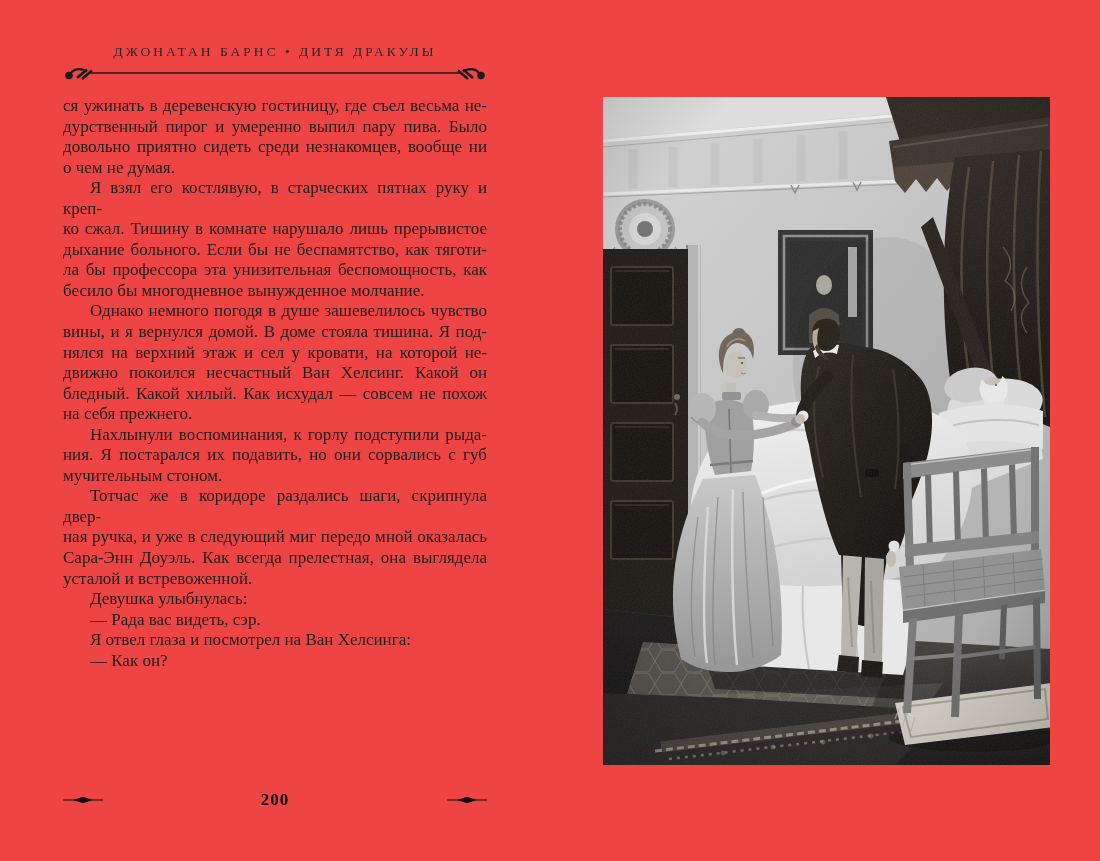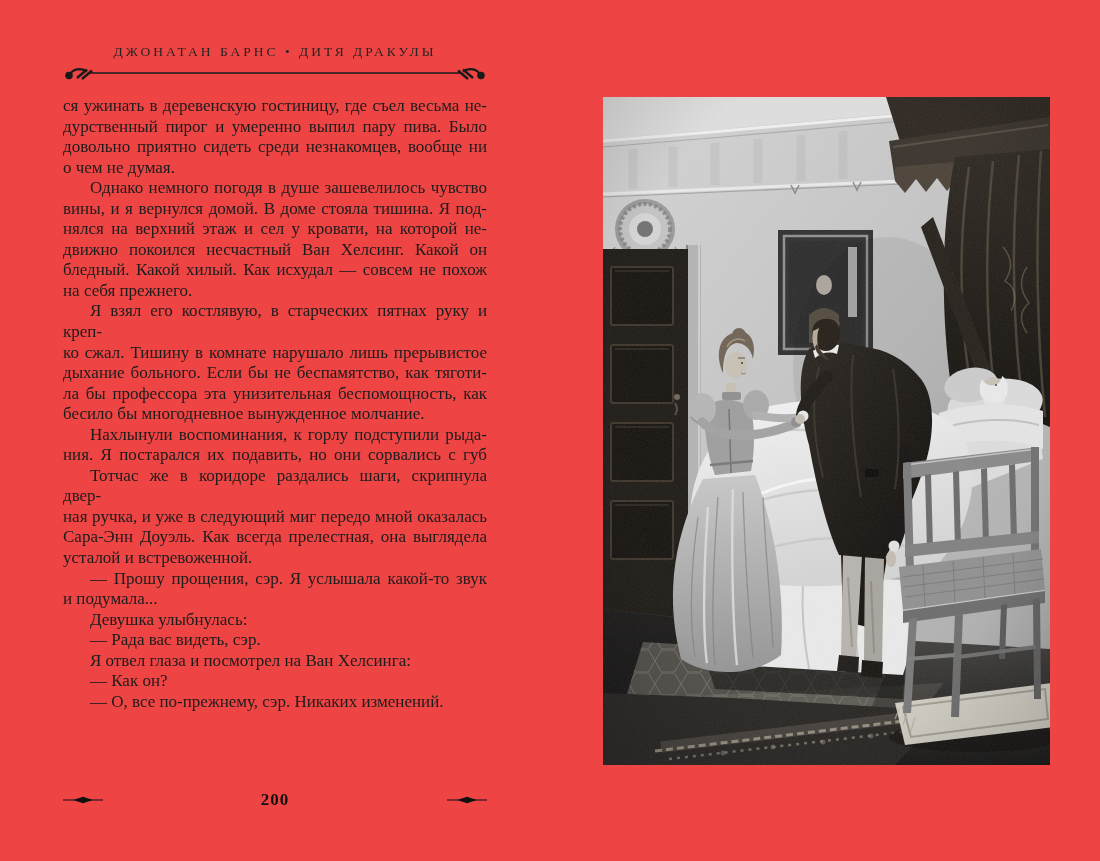--- a/index.html
+++ b/index.html
@@ -45,62 +45,56 @@
   </svg>
 
   <div class="text-column" id="textCol">
       <div class="para">
         <div class="tline">ся ужинать в деревенскую гостиницу, где съел весьма не-</div>
         <div class="tline">дурственный пирог и умеренно выпил пару пива. Было</div>
         <div class="tline">довольно приятно сидеть среди незнакомцев, вообще ни</div>
         <div class="tline lastline">о чем не думая.</div>
       </div>
       <div class="para">
+        <div class="tline indent">Я взял его костлявую, в старческих пятнах руку и креп-</div>
+        <div class="tline">ко сжал. Тишину в комнате нарушало лишь прерывистое</div>
+        <div class="tline">дыхание больного. Если бы не беспамятство, как тяготи-</div>
+        <div class="tline">ла бы профессора эта унизительная беспомощность, как</div>
+        <div class="tline lastline">бесило бы многодневное вынужденное молчание.</div>
+      </div>
+      <div class="para">
         <div class="tline indent">Однако немного погодя в душе зашевелилось чувство</div>
         <div class="tline">вины, и я вернулся домой. В доме стояла тишина. Я под-</div>
         <div class="tline">нялся на верхний этаж и сел у кровати, на которой не-</div>
         <div class="tline">движно покоился несчастный Ван Хелсинг. Какой он</div>
         <div class="tline">бледный. Какой хилый. Как исхудал — совсем не похож</div>
         <div class="tline lastline">на себя прежнего.</div>
       </div>
       <div class="para">
-        <div class="tline indent">Я взял его костлявую, в старческих пятнах руку и креп-</div>
-        <div class="tline">ко сжал. Тишину в комнате нарушало лишь прерывистое</div>
-        <div class="tline">дыхание больного. Если бы не беспамятство, как тяготи-</div>
-        <div class="tline">ла бы профессора эта унизительная беспомощность, как</div>
-        <div class="tline lastline">бесило бы многодневное вынужденное молчание.</div>
-      </div>
-      <div class="para">
         <div class="tline indent">Нахлынули воспоминания, к горлу подступили рыда-</div>
         <div class="tline">ния. Я постарался их подавить, но они сорвались с губ</div>
+        <div class="tline lastline">мучительным стоном.</div>
       </div>
       <div class="para">
         <div class="tline indent">Тотчас же в коридоре раздались шаги, скрипнула двер-</div>
         <div class="tline">ная ручка, и уже в следующий миг передо мной оказалась</div>
         <div class="tline">Сара-Энн Доуэль. Как всегда прелестная, она выглядела</div>
         <div class="tline lastline">усталой и встревоженной.</div>
       </div>
       <div class="para">
-        <div class="tline indent">— Прошу прощения, сэр. Я услышала какой-то звук</div>
-        <div class="tline lastline">и подумала...</div>
-      </div>
-      <div class="para">
         <div class="tline indent lastline">Девушка улыбнулась:</div>
       </div>
       <div class="para">
         <div class="tline indent lastline">— Рада вас видеть, сэр.</div>
       </div>
       <div class="para">
         <div class="tline indent lastline">Я отвел глаза и посмотрел на Ван Хелсинга:</div>
       </div>
       <div class="para">
         <div class="tline indent lastline">— Как он?</div>
-      </div>
-      <div class="para">
-        <div class="tline indent lastline">— О, все по-прежнему, сэр. Никаких изменений.</div>
       </div>
     </div>
 
   <div class="folio">
     <svg width="40" height="10" viewBox="0 0 40 10">
       <line x1="0" y1="5" x2="40" y2="5" stroke="#111" stroke-width="1.2"></line>
       <polygon points="10,5 20,1.8 30,5 20,8.2" fill="#111"></polygon>
     </svg>
     <span class="num">200</span>
     <svg width="40" height="10" viewBox="0 0 40 10">

